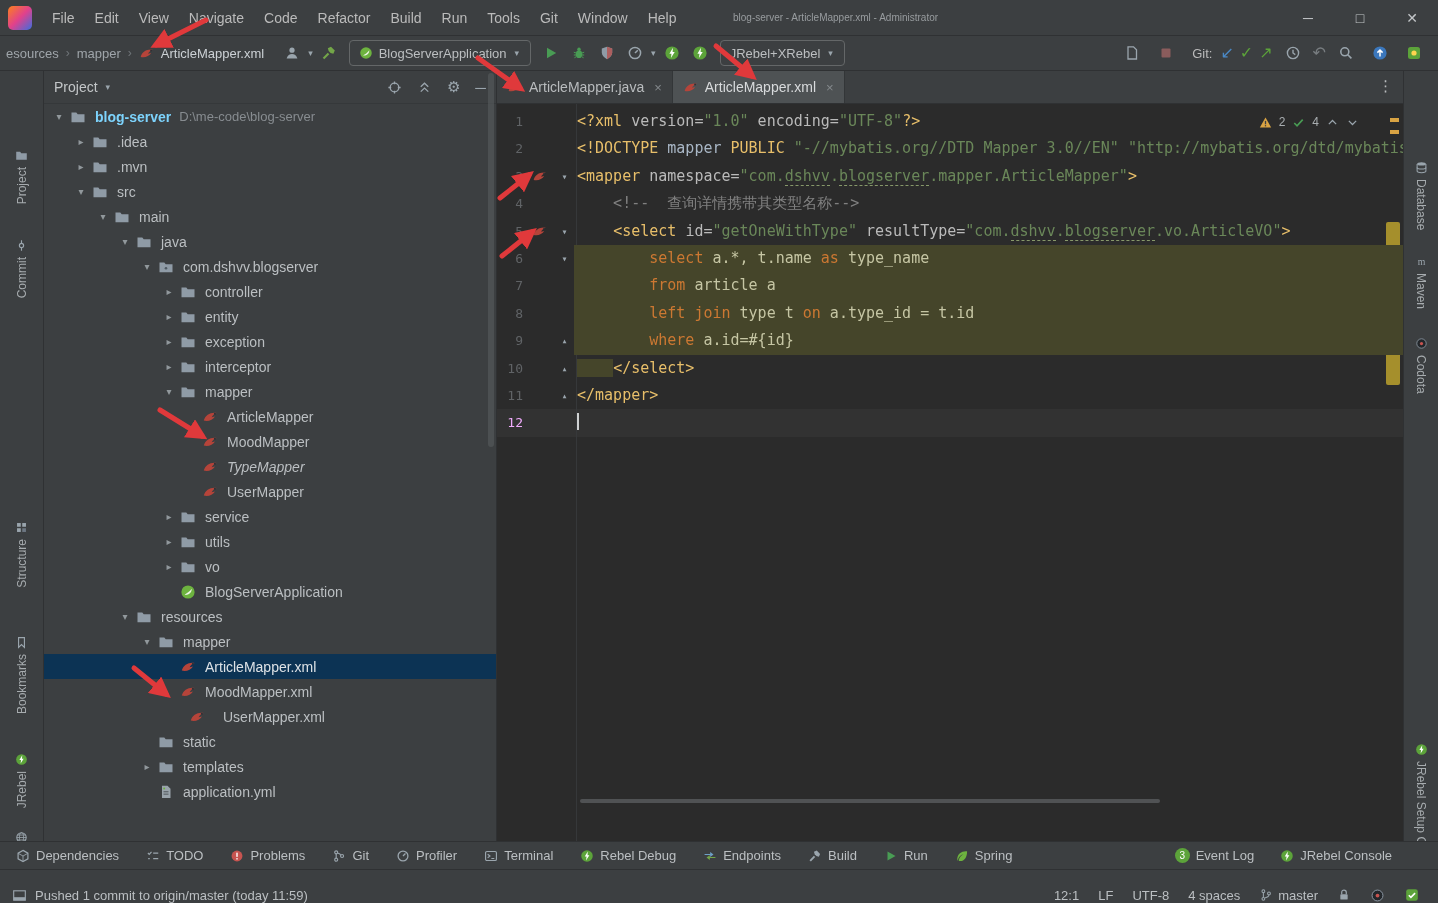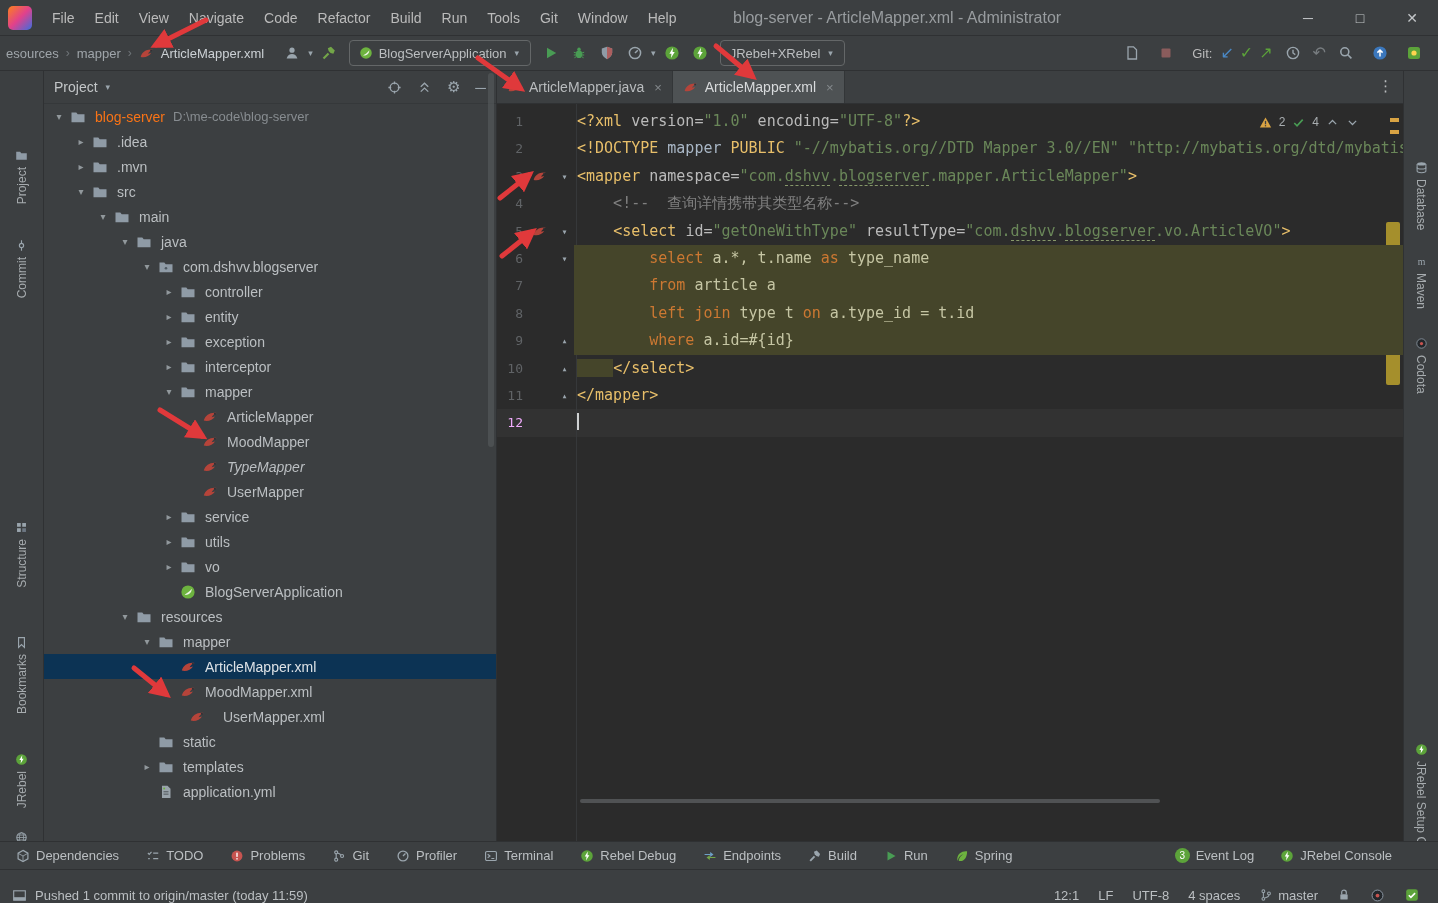--- a/index.html
+++ b/index.html
@@ -4,21 +4,21 @@
 <style>
 *{box-sizing:border-box;margin:0;padding:0}
 html,body{width:1438px;height:903px;overflow:hidden}
 body{background:#3c3f41;font-family:"Liberation Sans",sans-serif;color:#bbbbbb;position:relative}
 #app{position:absolute;inset:0;width:1438px;height:903px}
 
 
 .titlebar{position:absolute;left:0;top:0;width:100%;height:36px;display:flex;align-items:center;padding:0 0 0 8px;background:#3c3f41;border-bottom:1px solid #2f3133}
 .logo{width:24px;height:24px;border-radius:5px;background:linear-gradient(135deg,#fc801d,#e1418c 50%,#3a6ee0);margin-right:10px;flex:none}
 .menu-item{padding:2px 10px;font-size:14px;color:#bbbbbb}
-.win-title{position:absolute;left:733px;top:0;height:20px;line-height:36px;font-size:16px;color:#989c9f;white-space:nowrap}
+.win-title{position:absolute;left:733px;top:0;height:20px;line-height:36px;font-size:10px;color:#989c9f;white-space:nowrap}
 .win-controls{margin-left:auto;display:flex;height:36px}
 .win-btn{width:52px;text-align:center;line-height:36px;font-size:14px;color:#c3c6c8}
 
 
 .toolbar{position:absolute;left:0;top:36px;width:100%;height:35px;display:flex;align-items:center;padding:0 10px 0 6px;background:#3c3f41;border-bottom:1px solid #2f3133;font-size:13px}
 .toolbar>*{flex:none}
 .crumbs{display:flex;align-items:center;gap:7px;margin-right:14px}
 .crumb{color:#9fa5aa;font-size:13px}
 .crumb.cur{color:#ccd1d5}
 .crumb-sep{color:#6f7478;font-size:12px}
@@ -41,21 +41,21 @@
 .s-ico{display:flex}
 
 
 .project{position:absolute;left:44px;top:0;width:453px;height:100%;background:#3c3f41;border-right:1px solid #2f3133;overflow:hidden}
 .phead{height:33px;display:flex;align-items:center;padding:0 10px;gap:6px;font-size:14px;border-bottom:1px solid #35383a;color:#c3c6c8}
 .phead-icons{margin-left:auto;display:flex;align-items:center;gap:15px;color:#9aa5ad;font-size:15px}
 .tree{position:absolute;top:33px;left:0;right:0;bottom:0;overflow:hidden;font-size:14px}
 .trow{height:25px;display:flex;align-items:center;color:#bbbfc2;white-space:nowrap}
 .trow.sel{background:#0c3354}
 .trow.sel .tlabel{color:#dde2e6}
-.trow.bold .tlabel{font-weight:normal;color:#f97316}
+.trow.bold .tlabel{font-weight:bold;color:#7dd3fc}
 .chev{width:22px;text-align:center;color:#91989c;font-size:10px;flex:none}
 .ticon{width:20px;flex:none;display:flex;align-items:center}
 .tlabel{margin-left:5px}
 .tpath{color:#878c90;margin-left:8px;font-size:13px}
 .tree-thumb{position:absolute;right:2px;top:2px;width:6px;height:374px;background:#5a5e61;opacity:.55;border-radius:3px}
 
 
 .editor{position:absolute;left:497px;top:0;width:906px;height:100%;background:#2b2b2b}
 .tabs{position:relative;height:33px;display:flex;background:#3c3f41;border-bottom:1px solid #2f3133;align-items:stretch}
 .tab{display:flex;align-items:center;gap:7px;padding:0 10px;font-size:14px;color:#b9bcbe;border-right:1px solid #333638}

